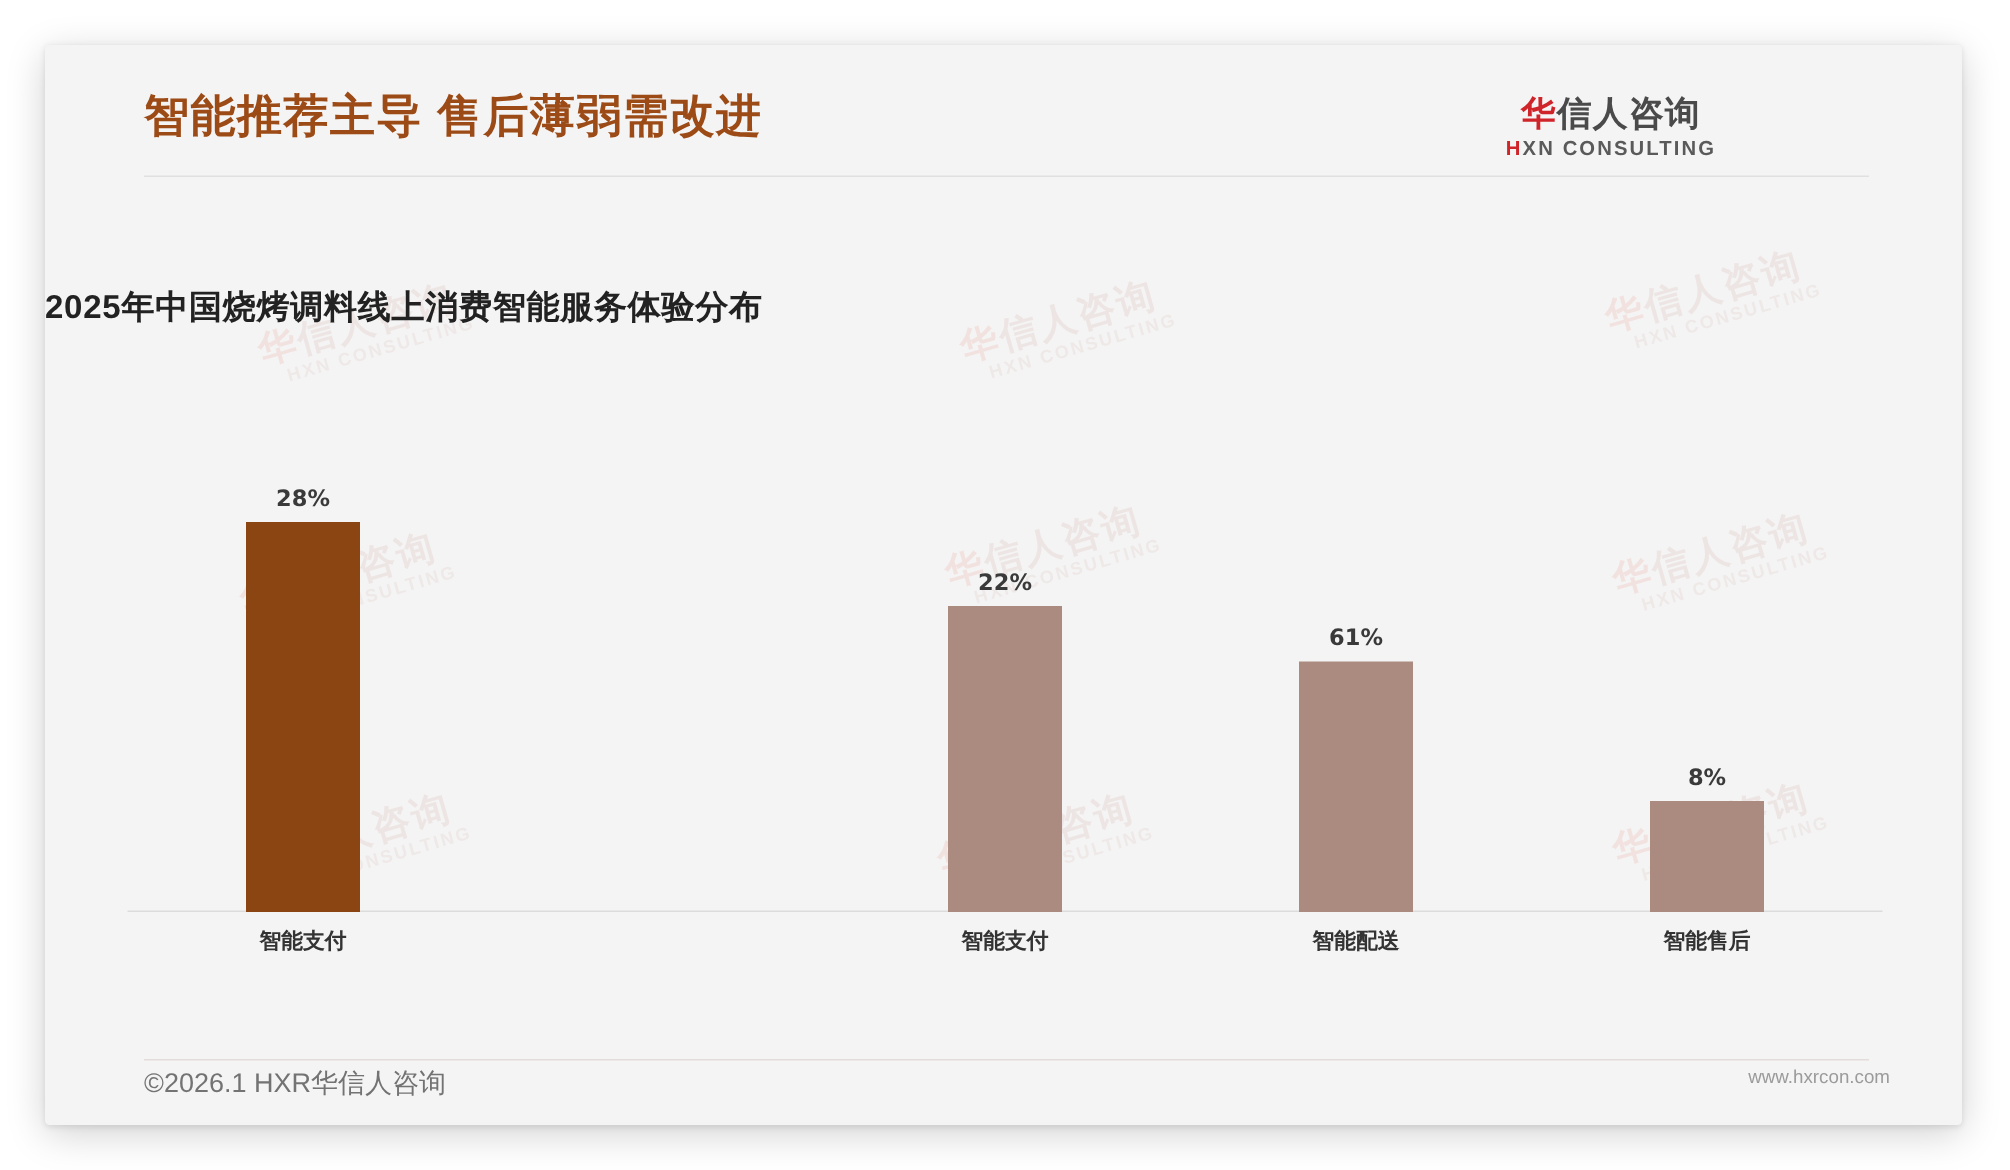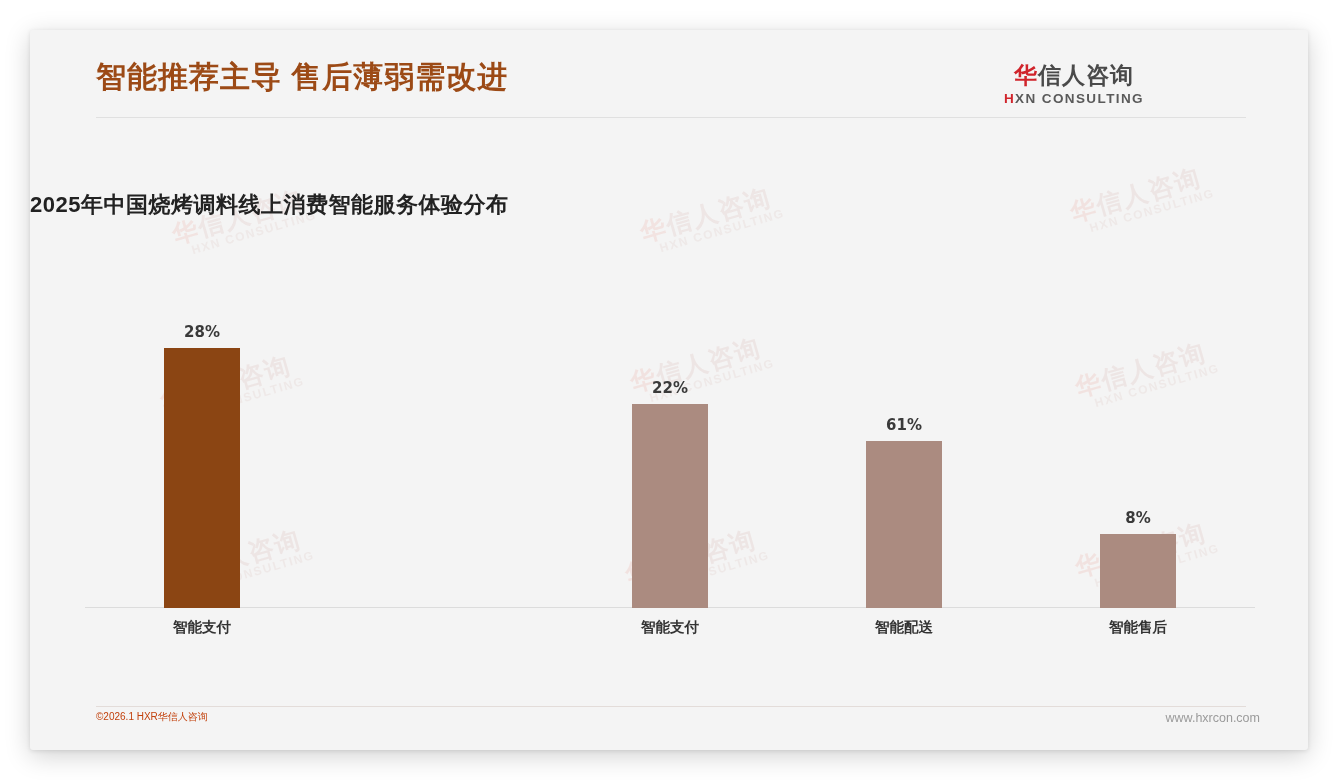--- a/index.html
+++ b/index.html
@@ -219,22 +219,22 @@
     left: 0;
     top: 680px;
     width: 1278px;
     height: 40px;
     z-index: 3;
   }
   #footer-left {
     position: absolute;
     left: 66px;
     top: 0;
-    font-size: 10px;
-    color: #c2410c;
+    font-size: 18px;
+    color: #737373;
     white-space: nowrap;
   }
   #footer-right {
     position: absolute;
     right: 48px;
     top: 1px;
     font-size: 12.5px;
     color: #9b9b9b;
     white-space: nowrap;
   }

